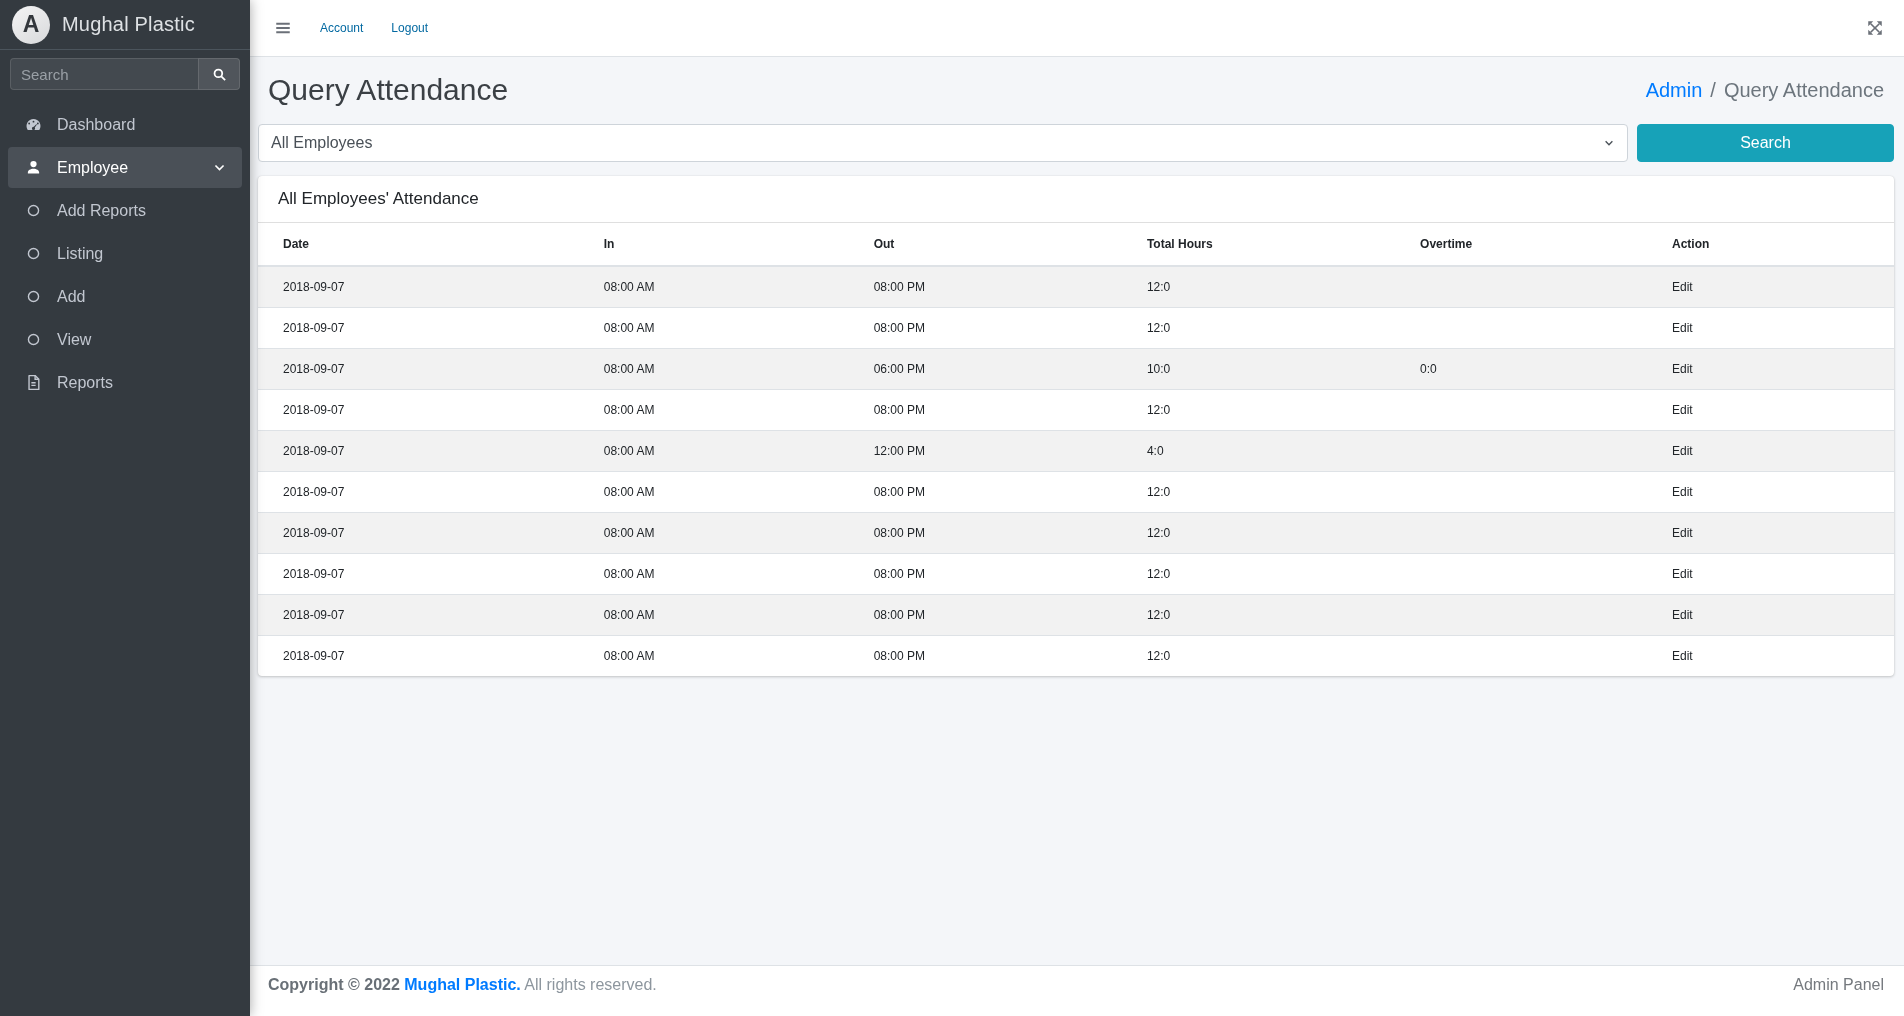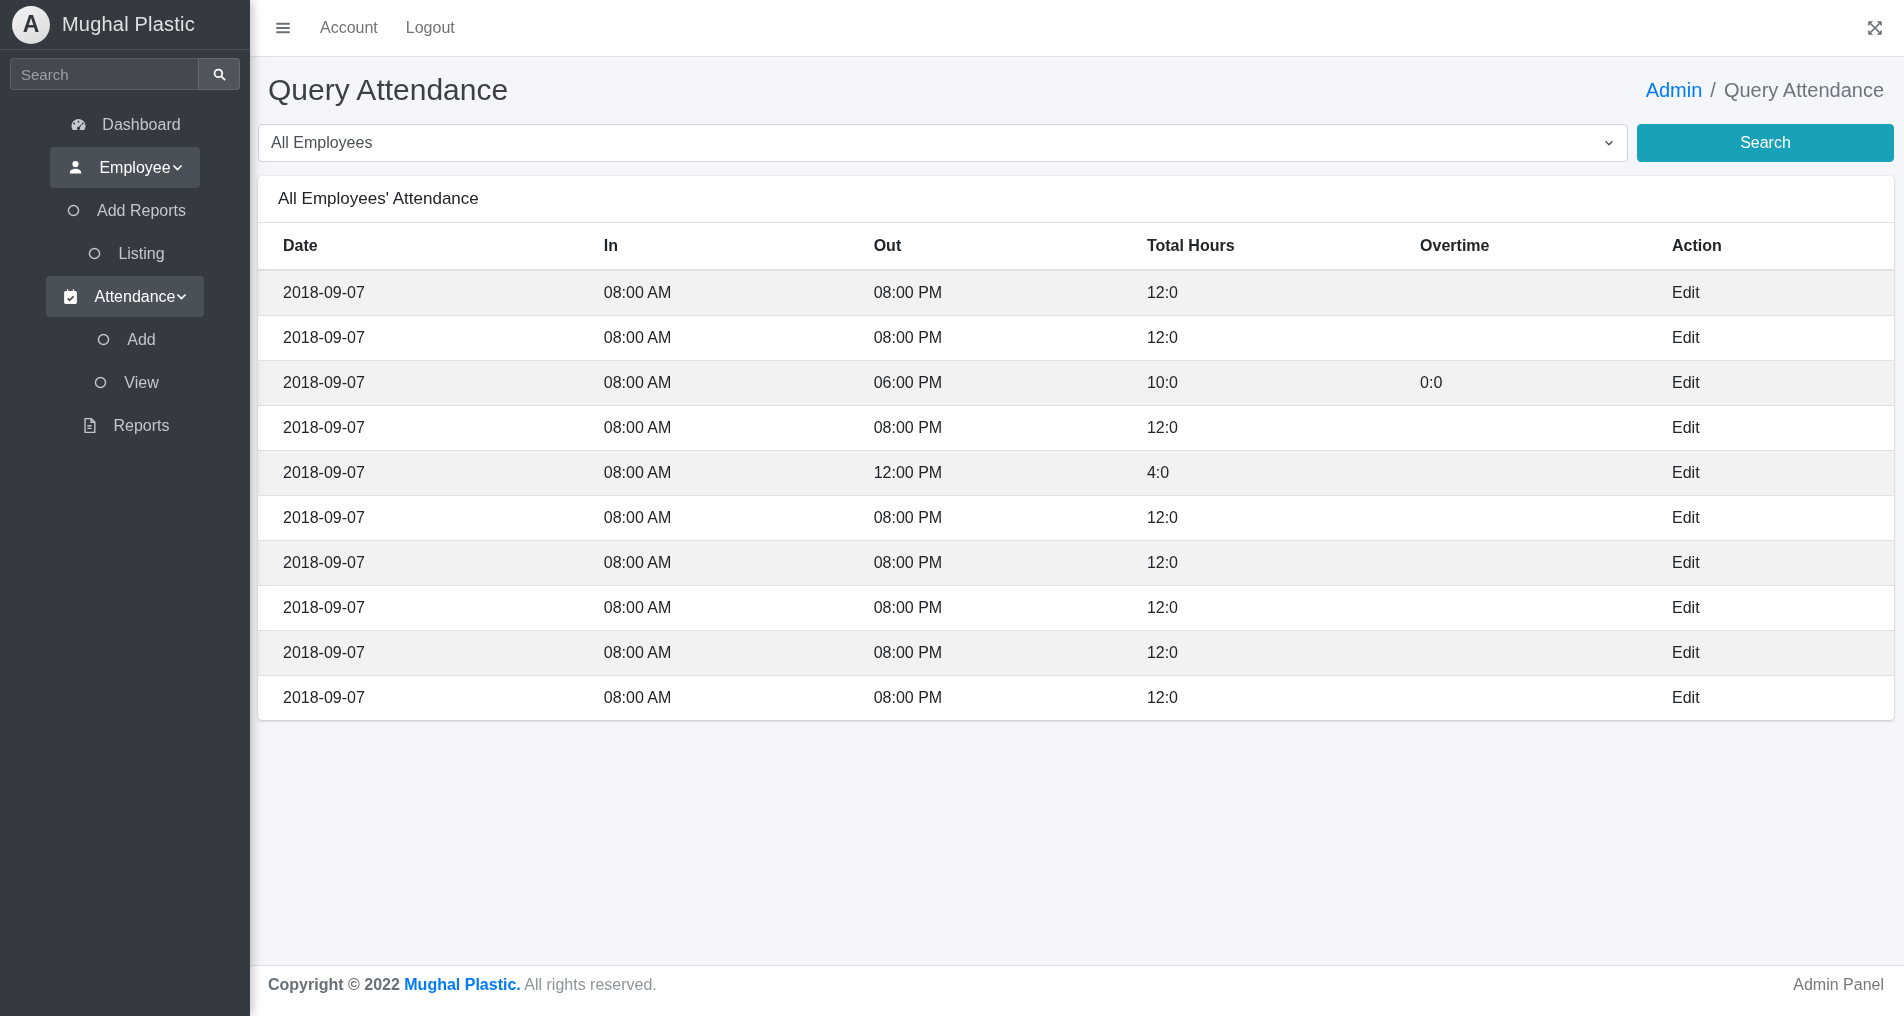--- a/index.html
+++ b/index.html
@@ -40,41 +40,41 @@
     border:1px solid rgba(255,255,255,.12); border-right:none;
     border-radius:4px 0 0 4px; color:#e9ecef; font-size:15px;
     padding:0 10px; outline:none; font-family:"Liberation Sans",sans-serif;
   }
   .sidebar-search input::placeholder{ color:#9aa0a6; }
   .sidebar-search button{
     width:42px; background:rgba(255,255,255,.14);
     border:1px solid rgba(255,255,255,.12); border-radius:0 4px 4px 0;
     color:#fff; display:flex; align-items:center; justify-content:center; cursor:pointer;
   }
-  .nav-menu{ margin-top:14px; padding:0 8px; display:flex; flex-direction:column;align-items:center; }
+  .nav-menu{ margin-top:14px; padding:0 8px; display:flex; flex-direction:column; }
   .nav-link{
     display:flex; align-items:center; height:41px; margin-bottom:2px;
     padding:0 16px 0 14px; border-radius:4px; color:var(--sidebar-text);
     text-decoration:none; cursor:pointer; font-size:16px;
   }
   .nav-link.active{ background:var(--sidebar-active); color:#fff; }
   .nav-icon{ width:22px; margin-right:13px; display:flex; justify-content:center; }
   .nav-icon svg{ width:17px; height:17px; }
   .nav-link.sub .nav-icon svg{ width:15px; height:15px; }
   .nav-label{ flex:1; }
   .chev{ margin-left:auto; } .chev svg{ width:13px; height:13px; }
 
   
   .main{ flex:1; display:flex; flex-direction:column; height:1016px; }
 
   .topbar{
     height:57px; flex:0 0 57px; background:#fff; border-bottom:1px solid #dee2e6;
     display:flex; align-items:center; padding:0 20px 0 24px; gap:28px;
   }
-  .topbar a{ color:#737373; text-decoration:none; font-size:16px; cursor:pointer; }
+  .topbar a{ color:#0369a1; text-decoration:none; font-size:12px; cursor:pointer; }
   .icon-btn{ color:#6b7078; background:none; border:none; cursor:pointer; display:flex; }
   .hamburger svg{ width:18px; height:18px; }
   .fullscreen{ margin-left:auto; } .fullscreen svg{ width:18px; height:18px; }
 
   .content{ flex:1; background:var(--content-bg); overflow:hidden; }
 
   .page-head{
     display:flex; align-items:center; justify-content:space-between;
     padding:16px 20px 0 18px;
   }
@@ -102,21 +102,21 @@
 
   .card{
     margin:14px 10px 0 8px; background:#fff; border-radius:4px;
     box-shadow:0 0 1px rgba(0,0,0,.125), 0 1px 3px rgba(0,0,0,.2);
     overflow:hidden;
   }
   .card-header{
     padding:13px 20px; font-size:17px; color:#212529;
     border-bottom:1px solid rgba(0,0,0,.125);
   }
-  table{ width:100%; border-collapse:collapse; font-size:16px; }
+  table{ width:100%; border-collapse:collapse; font-size:12px; }
   th{ text-align:left; font-weight:bold; padding:14px 12px; border-bottom:2px solid #dee2e6; color:#212529; }
   td{ padding:13px 12px; border-top:1px solid #dee2e6; color:#212529; }
   tbody tr:first-child td{ border-top:none; }
   tbody tr:nth-child(odd){ background:rgba(0,0,0,.05); }
   th:nth-child(1), td:nth-child(1){ width:20.4%; padding-left:25px; }
   th:nth-child(2), td:nth-child(2){ width:16.5%; }
   th:nth-child(3), td:nth-child(3){ width:16.7%; }
   th:nth-child(4), td:nth-child(4){ width:16.7%; }
   th:nth-child(5), td:nth-child(5){ width:15.4%; }
   th:nth-child(6), td:nth-child(6){ width:14.3%; }
@@ -181,34 +181,20 @@
         </span>
         <span class="nav-label">Add Reports</span>
       </a>
       <a class="nav-link sub">
         <span class="nav-icon">
           <svg viewBox="0 0 16 16">
             <circle cx="8" cy="8" r="5.4" fill="none" stroke="currentColor" stroke-width="1.5"></circle>
           </svg>
         </span>
         <span class="nav-label">Listing</span>
-      </a>
-      <a class="nav-link active">
-        <span class="nav-icon">
-          <svg viewBox="0 0 16 16">
-            <path fill="currentColor" d="M5.3 1c.3 0 .55.25.55.55V2.8h4.3V1.55c0-.3.25-.55.55-.55s.55.25.55.55V2.8h1.25c.8 0 1.5.65 1.5 1.45v9.3c0 .8-.7 1.45-1.5 1.45H3.5c-.8 0-1.5-.65-1.5-1.45v-9.3c0-.8.7-1.45 1.5-1.45h1.25V1.55c0-.3.25-.55.55-.55z"></path>
-            <path d="M5.3 9.7l1.9 1.9 3.6-3.7" stroke="#4a5057" stroke-width="1.6" fill="none"></path>
-          </svg>
-        </span>
-        <span class="nav-label">Attendance</span>
-        <span class="chev">
-          <svg viewBox="0 0 16 16" fill="none" stroke="currentColor" stroke-width="2">
-            <path d="M3 5.5L8 10.5L13 5.5"></path>
-          </svg>
-        </span>
       </a>
       <a class="nav-link sub">
         <span class="nav-icon">
           <svg viewBox="0 0 16 16">
             <circle cx="8" cy="8" r="5.4" fill="none" stroke="currentColor" stroke-width="1.5"></circle>
           </svg>
         </span>
         <span class="nav-label">Add</span>
       </a>
       <a class="nav-link sub">

